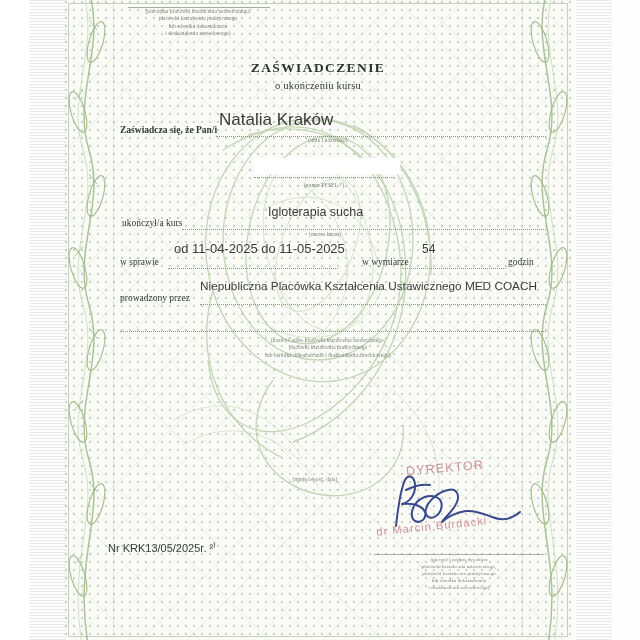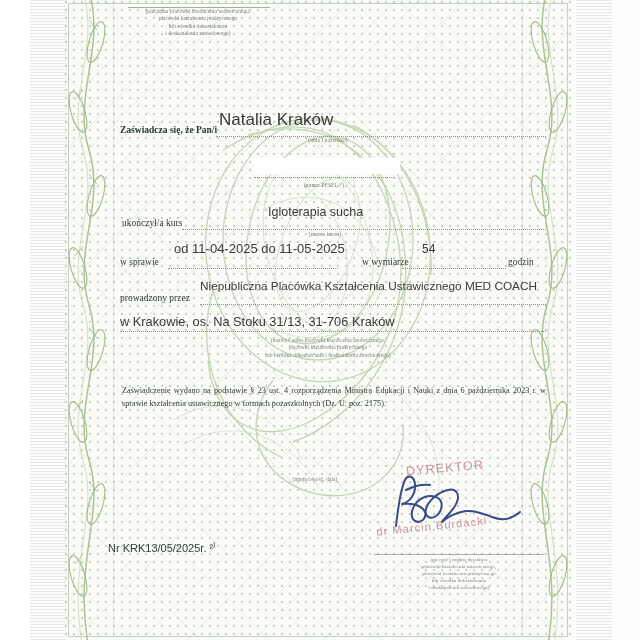--- a/index.html
+++ b/index.html
@@ -221,20 +221,24 @@
     <div class="content">
 
       <div class="blk" style="left:44px;top:8px;width:180px;">
         <div class="solidline" style="left:20px;top:-2px;width:142px;opacity:.6;"></div>
         <div class="caption">(pieczątka placówki kształcenia ustawicznego,</div>
         <div class="caption">placówki kształcenia praktycznego</div>
         <div class="caption">lub ośrodka dokształcania</div>
         <div class="caption">i doskonalenia zawodowego)</div>
       </div>
 
+      <div class="blk" style="left:104px;top:60px;width:300px;">
+        <div class="title-main">ZAŚWIADCZENIE</div>
+        <div class="title-sub" style="margin-top:4px;">o ukończeniu kursu</div>
+      </div>
 
       <div class="blk" style="left:0;top:112px;width:508px;height:14px;">
         <div class="value" style="position:absolute;left:155px;top:-2px;font-size:17px;">Natalia Kraków</div>
       </div>
       <div class="blk" style="left:0;top:125px;width:508px;height:16px;font-weight:bold;">
         <div class="form-label" style="position:absolute;left:56px;top:0;">Zaświadcza się, że Pan/i</div>
         <div class="dots" style="left:152px;top:10px;width:330px;"></div>
       </div>
       <div class="caption blk" style="left:204px;top:137px;width:120px;">(imię i nazwisko)</div>
 
@@ -267,31 +271,29 @@
 
       <div class="blk" style="left:0;top:281px;width:508px;height:18px;">
         <div class="value" style="position:absolute;left:136px;top:-2px;font-size:11.8px;">Niepubliczna Placówka Kształcenia Ustawicznego MED COACH</div>
       </div>
       <div class="blk" style="left:0;top:293px;width:508px;height:16px;">
         <div class="form-label" style="position:absolute;left:56px;top:0;">prowadzony przez</div>
         <div class="dots" style="left:136px;top:10px;width:346px;"></div>
       </div>
 
       <div class="blk" style="left:0;top:314px;width:508px;height:18px;">
-        <div class="value" style="position:absolute;left:56px;top:0;font-size:12.8px;">w Krakowie, os. Na Stoku 31/13, 31-706 Kraków</div>
         <div class="dots" style="left:56px;top:16px;width:426px;"></div>
       </div>
 
       <div class="blk" style="left:154px;top:337px;width:220px;">
         <div class="caption">(nazwa i adres placówki kształcenia ustawicznego,</div>
         <div class="caption">placówki kształcenia praktycznego</div>
         <div class="caption">lub ośrodka dokształcania i doskonalenia zawodowego)</div>
       </div>
 
-      <div class="legal blk" style="left:58px;top:385px;width:424px;">Zaświadczenie wydano na podstawie § 23 ust. 4 rozporządzenia Ministra Edukacji i Nauki z dnia 6 października 2023 r. w sprawie kształcenia ustawicznego w formach pozaszkolnych (Dz. U. poz. 2175).</div>
 
       <div class="caption blk" style="left:196px;top:476px;width:110px;">(miejscowość, data)</div>
 
       <div class="stamp-text stamp-dyrektor" style="left:342px;top:461px;">DYREKTOR</div>
 
       <svg class="signature" style="left:320px;top:472px;" width="180" height="62" viewBox="0 0 180 62">
         <g fill="none" stroke="#3b4a8c" stroke-width="2" stroke-linecap="round" stroke-linejoin="round">
           <path d="M12,54 C14,36 17,16 21,8 C24,2 30,4 31,12 C32,22 26,30 18,32 C28,31 38,33 41,40 C43,46 37,52 31,49 C26,46 27,36 33,30 C39,24 48,22 54,26 C60,30 58,40 52,44 C46,48 40,44 42,37 C44,29 54,20 64,18 C72,16 76,22 73,30 C70,38 62,44 58,50 C62,46 72,40 82,39 C92,38 100,42 108,45 C118,49 128,47 136,40"></path>
           <path d="M22,18 C30,14 38,12 46,13"></path>
         </g>

